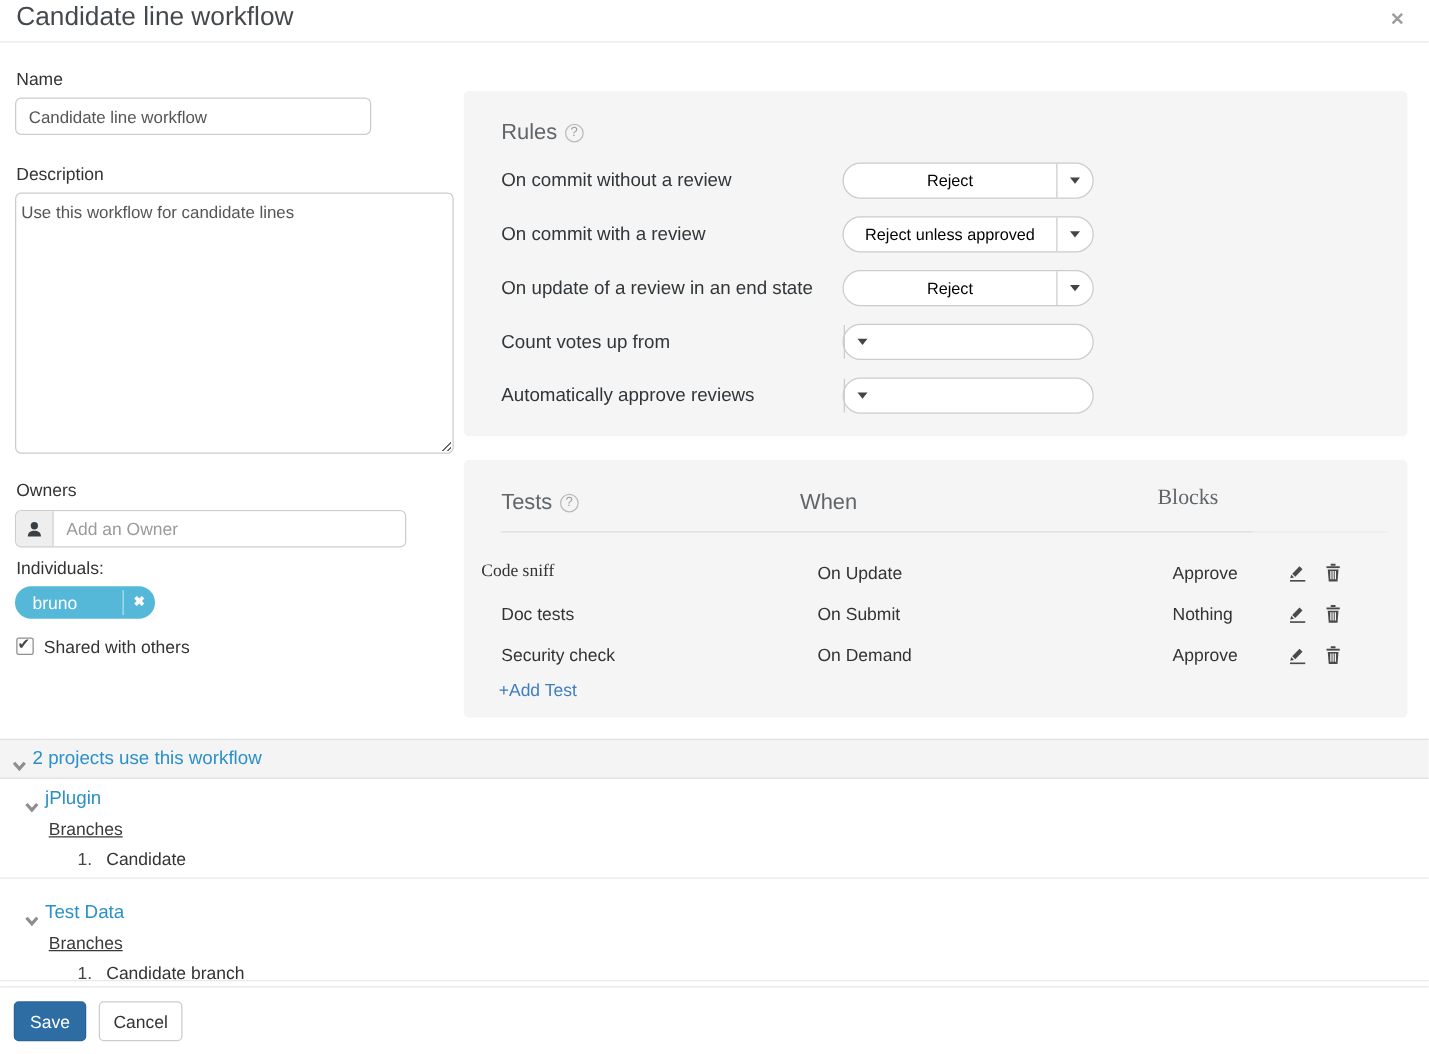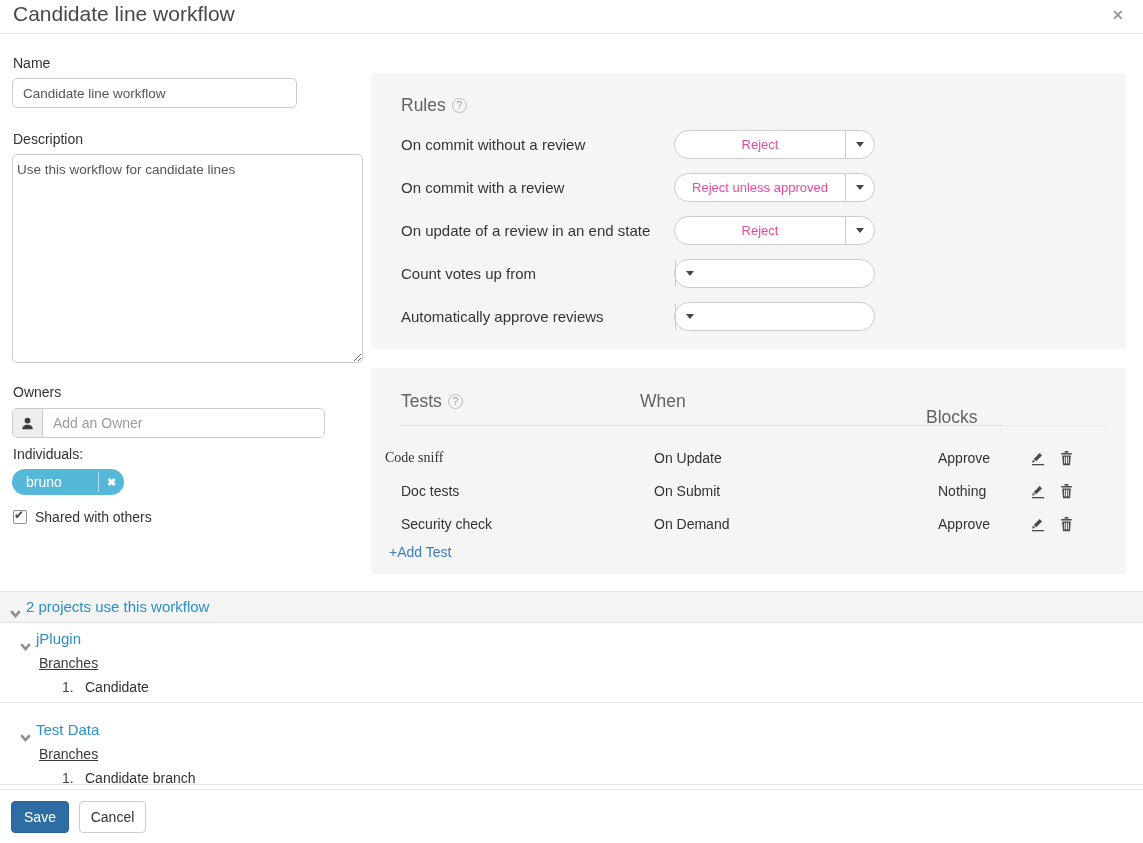--- a/index.html
+++ b/index.html
@@ -28,21 +28,21 @@
   .tag-x{width:25px;color:#fff;font-size:11px;font-weight:bold;line-height:26px;text-align:center;cursor:pointer;}
   .cbx-row{display:flex;align-items:center;gap:8px;cursor:pointer;}
   .cbx{width:14px;height:14px;border:1px solid #8f8f8f;border-radius:2px;background:#fdfdfd;position:relative;}
   .cbx span{position:absolute;left:0px;top:-3px;font-size:12px;color:#444;}
   
   .panel{background:var(--panel_bg);border-radius:4px;}
   .panel-h{font-size:17.5px;color:#5f6569;font-weight:400;}
   .q-icon{display:inline-block;width:15px;height:15px;border:1px solid #bcbcbc;border-radius:50%;color:#9d9d9d;font-size:10.5px;line-height:13px;text-align:center;margin-left:6px;vertical-align:2px;cursor:pointer;}
   .rule-label{font-size:15px;color:#31363a;line-height:29px;}
   .dd{width:201px;height:29px;display:flex;background:#fff;border:1px solid #ccc;border-radius:15px;cursor:pointer;}
-  .dd-label{flex:1;text-align:center;line-height:27px;font-size:13px;color:#ec4899;white-space:nowrap;}
+  .dd-label{flex:1;text-align:center;line-height:27px;font-size:13px;color:#000000;white-space:nowrap;}
   .dd-caret{width:29px;border-left:1px solid #ccc;display:flex;align-items:center;justify-content:center;}
   .caret{width:0;height:0;border-left:4px solid transparent;border-right:4px solid transparent;border-top:5px solid #444;}
   .t-cell{font-size:14px;color:#333;line-height:20px;}
   .seg{position:absolute;height:1px;}
   .icon-btn{cursor:pointer;display:inline-block;}
   
   .proj-bar{left:0;top:591px;width:1143px;height:32px;background:#f4f4f4;border-top:1px solid #e1e1e1;border-bottom:1px solid #e1e1e1;}
   .lnk{color:var(--link_blue);cursor:pointer;text-decoration:none;}
   .branches{font-size:14px;color:#3a3a3a;text-decoration:underline;}
   .li-num{font-size:14px;color:#444;}
@@ -138,21 +138,21 @@
         </span>
     </span>
   </div>
 </div>
 
 <div class="abs panel" style="left:371px;top:368px;width:755px;height:206px;">
   <div class="abs" style="left:30px;top:23px;">
     <span class="panel-h">Tests</span><span class="q-icon">?</span>
   </div>
   <span class="abs panel-h" style="left:269px;top:23px;">When</span>
-  <span class="abs panel-h" style="left:555px;top:39px;">Blocks</span>
+  <span class="abs panel-h" style="left:555px;top:19px;font-family:Liberation Serif, serif;">Blocks</span>
   <span class="seg" style="left:30px;top:57px;width:601px;background:#dbdbdb;"></span>
   <span class="seg" style="left:631px;top:57px;width:108px;background:#ebebeb;"></span>
 
   <div class="abs" style="left:0;top:80px;width:100%;height:22px;">
     <span class="abs t-cell" style="left:14px;font-family:Liberation Serif, serif;">Code sniff</span>
     <span class="abs t-cell" style="left:283px;">On Update</span>
     <span class="abs t-cell" style="left:567px;">Approve</span>
     <span class="abs icon-btn" style="left:659px;top:2px;">
       <svg width="16" height="16" viewBox="0 0 16 16" fill="#4a4a4a">
           <path d="M2.2,12.6 L5.2,11.9 L3,9.6 Z"></path>
@@ -209,21 +209,21 @@
           <rect x="5.6" y="1" width="3.8" height="1.6"></rect>
           <rect x="2.2" y="3" width="10.6" height="1.5"></rect>
           <path d="M3.2,5.6 h8.6 l-0.8,9.6 h-7 Z"></path>
           <rect x="5.2" y="6.8" width="1" height="6.6" fill="#f5f5f5"></rect>
           <rect x="7" y="6.8" width="1" height="6.6" fill="#f5f5f5"></rect>
           <rect x="8.8" y="6.8" width="1" height="6.6" fill="#f5f5f5"></rect>
         </svg>
     </span>
   </div>
 
-  <span class="abs" style="left:18px;top:176px;font-size:14px;color:var(--add_test_blue);cursor:pointer;">+Add Test</span>
+  <span class="abs" style="left:28px;top:176px;font-size:14px;color:var(--add_test_blue);cursor:pointer;">+Add Test</span>
 </div>
 
 <div class="abs proj-bar">
   <span class="abs" style="left:10px;top:12px;">
     <svg width="11" height="8" viewBox="0 0 11 8" fill="none">
         <polyline points="1.2,1.2 5.5,6 9.8,1.2" stroke="#8e8e8e" stroke-width="2.6"></polyline>
       </svg>
   </span>
   <span class="abs lnk" style="left:26px;top:6px;font-size:15px;">2 projects use this workflow</span>
 </div>

